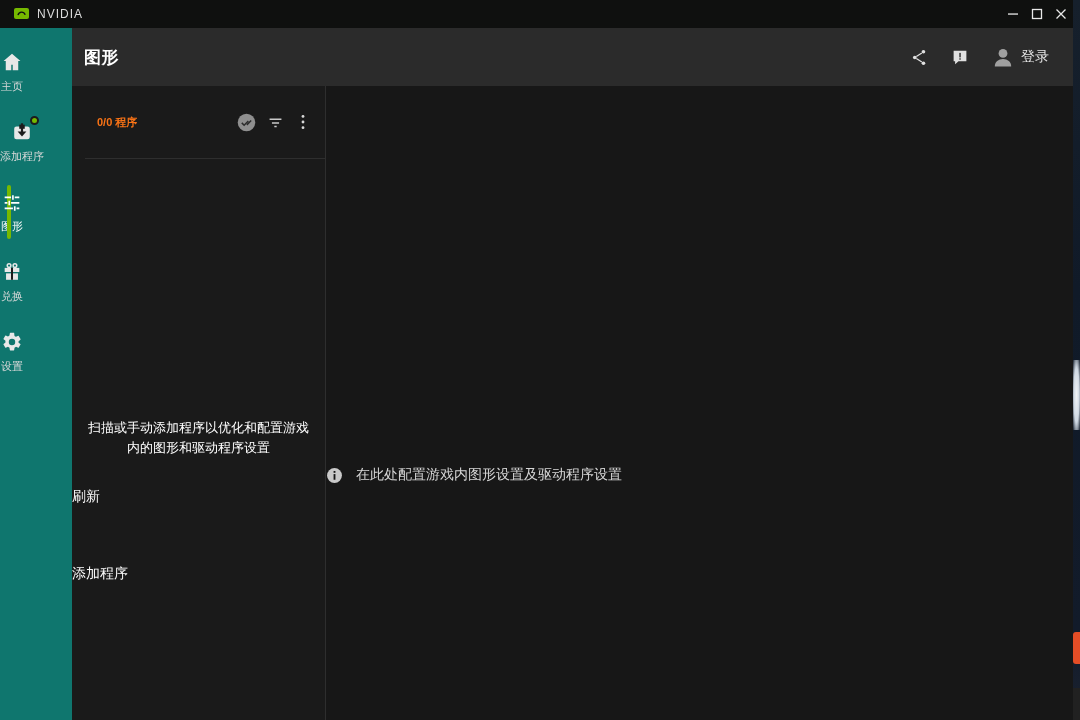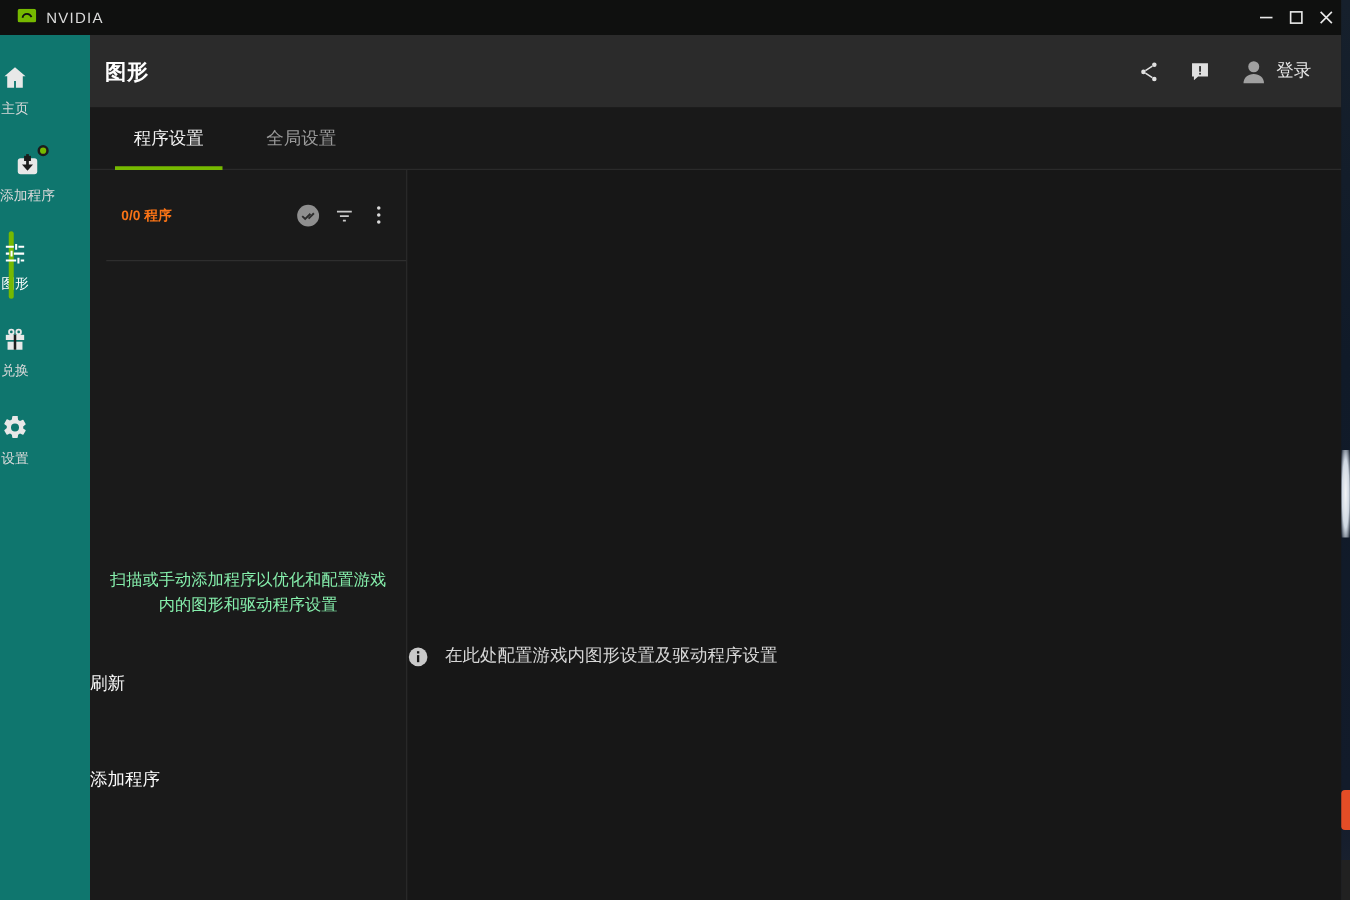--- a/index.html
+++ b/index.html
@@ -89,22 +89,22 @@
   .program-panel {
     width: 254px; flex: 0 0 254px; background: #1a1a1a;
     border-right: 1px solid #2e2e2e; position: relative;
   }
   .panel-header { height: 72px; display: flex; align-items: center; padding: 0 13px 0 25px; }
   .count-label { flex: 1; color: #f97316; font-size: 11px; font-weight: 700; }
   .panel-actions { display: flex; align-items: center; gap: 9px; }
   .panel-divider { height: 1px; background: #2e2e2e; margin-left: 13px; }
 
   .empty-text {
-    position: absolute; top: 318px; left: 16px; right: 16px;
-    text-align: center; font-size: 13px; line-height: 20px; color: #86efac;
+    position: absolute; top: 332px; left: 16px; right: 16px;
+    text-align: center; font-size: 13px; line-height: 20px; color: #ffffff;
   }
   .empty-text span { display: block; }
   .text-btn {
     position: absolute; left: 0; right: 0; text-align: left;
     background: transparent; border: 0; cursor: pointer;
     color: #fafafa; font-size: 14px; font-family: inherit;
   }
   .refresh-btn { top: 402px; }
   .add-btn { top: 455px; margin-top: 24px; }
 
@@ -253,29 +253,20 @@
               <g fill="#a0a0a0">
                 <circle cx="12" cy="8.4" r="4.4"></circle>
                 <path d="M3.8 21.5c0-4.6 3.7-7.4 8.2-7.4s8.2 2.8 8.2 7.4z"></path>
               </g>
             </svg>
             <span class="login-label">登录</span>
           </button>
         </div>
       </header>
 
-      <div class="tabbar">
-        <div class="tab active">
-          <span>程序设置</span>
-          <span class="tab-underline"></span>
-        </div>
-        <div class="tab">
-          <span>全局设置</span>
-        </div>
-      </div>
 
       <div class="content-row">
 
         <aside class="program-panel">
           <div class="panel-header">
             <span class="count-label">0/0 程序</span>
             <div class="panel-actions">
               <button class="icon-btn">
                 <svg width="21" height="21" viewBox="0 0 24 24">
                   <circle cx="12" cy="12" r="10" fill="#8f8f8f"></circle>

